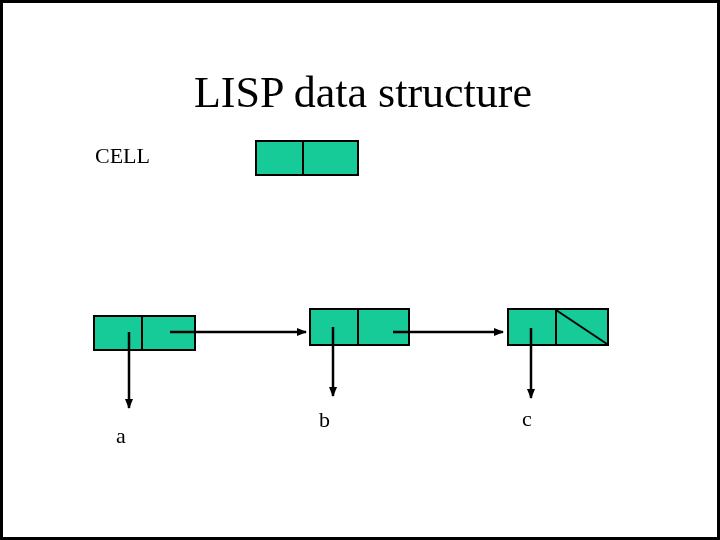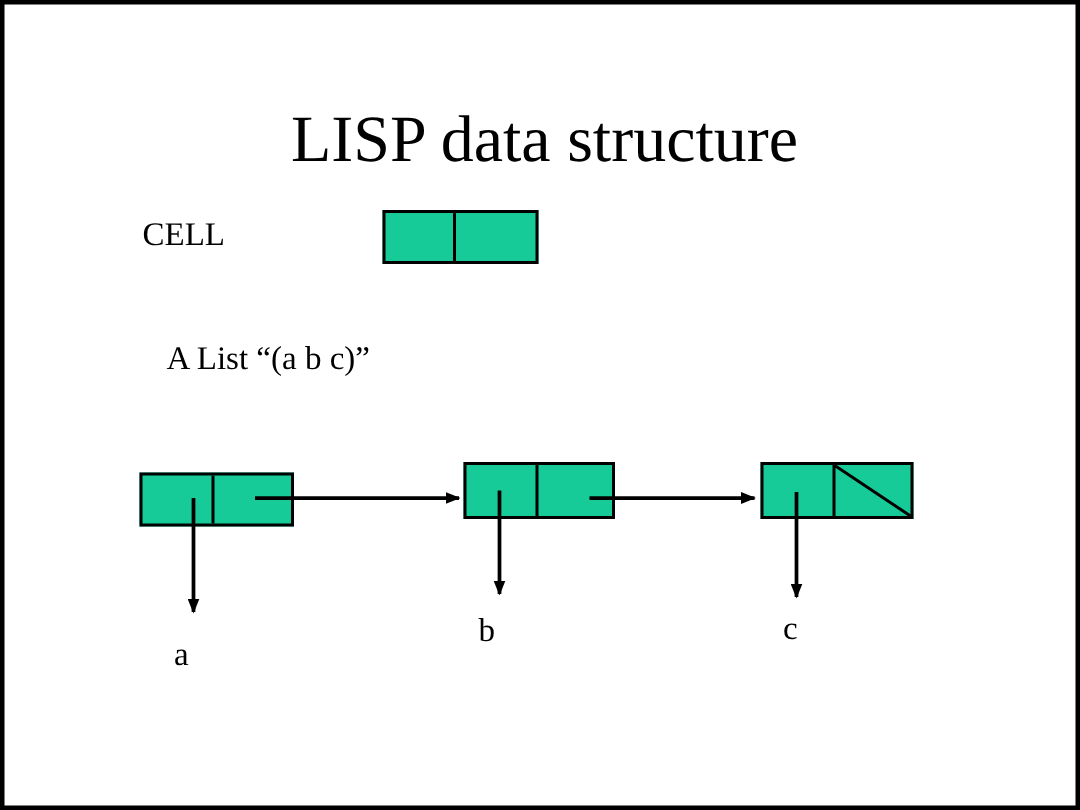--- a/index.html
+++ b/index.html
@@ -90,21 +90,20 @@
 
   <div class="slide-title">LISP data structure</div>
 
   <div class="side-label cell-label">CELL</div>
 
   <div class="cons-cell cell-demo">
     <div class="car-field"></div>
     <div class="cdr-field"></div>
   </div>
 
-  <div class="side-label list-caption">A List “(a b c)”</div>
 
   <div class="cons-cell cell-1">
     <div class="car-field"></div>
     <div class="cdr-field"></div>
   </div>
 
   <div class="cons-cell cell-2">
     <div class="car-field"></div>
     <div class="cdr-field"></div>
   </div>

